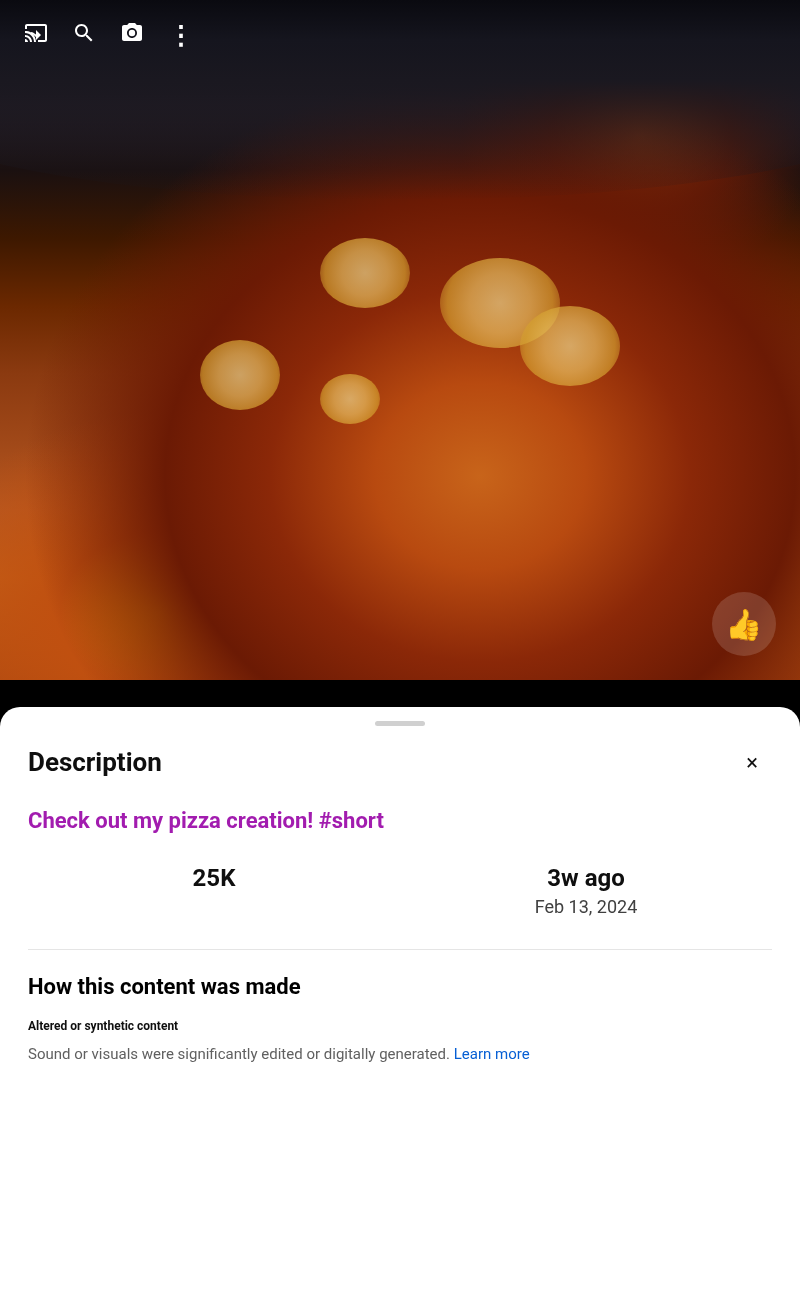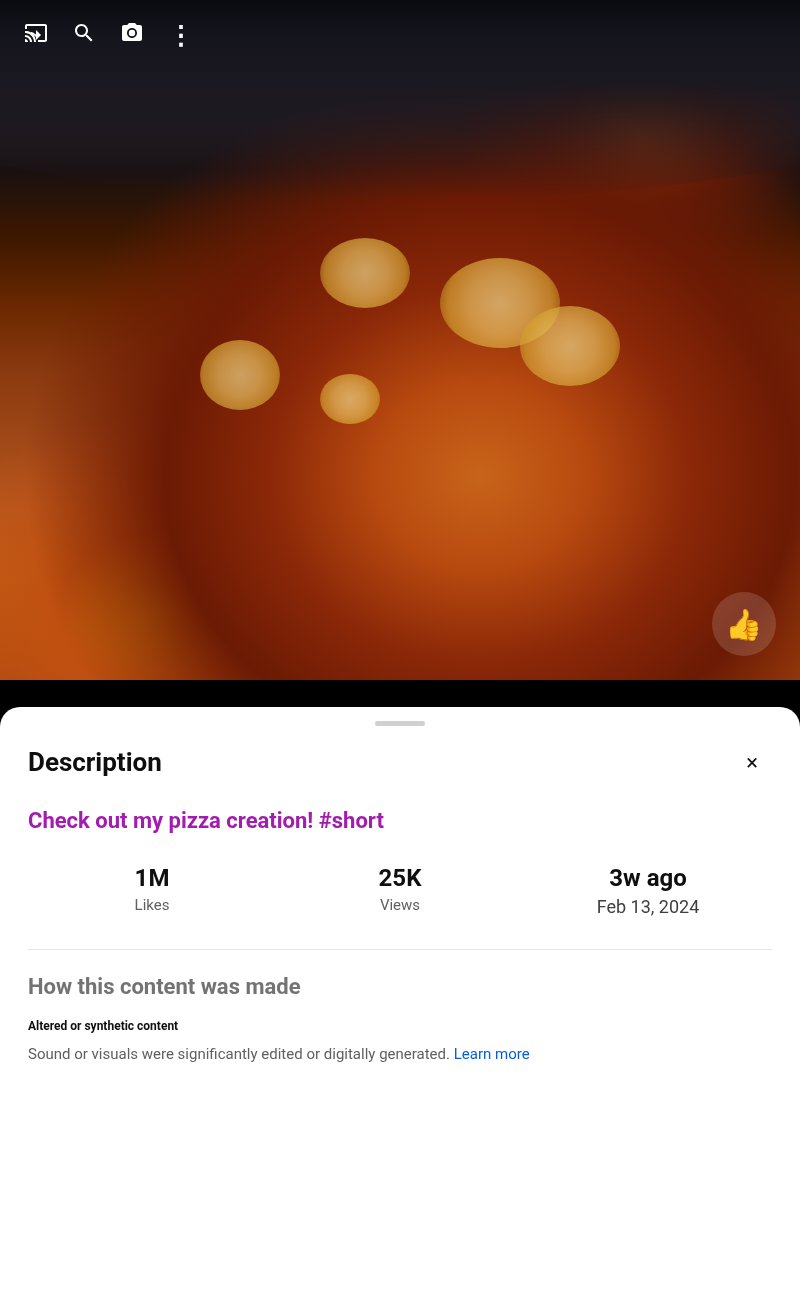--- a/index.html
+++ b/index.html
@@ -242,21 +242,21 @@
     .section-divider {
       height: 1px;
       background: #e5e5e5;
       margin-bottom: 24px;
     }
 
     
     .content-made-title {
       font-size: 22px;
       font-weight: 700;
-      color: #737373;
+      color: #000000;
       margin-bottom: 20px;
     }
 
     .content-type-label {
       font-size: 12px;
       font-weight: 700;
       color: #0f0f0f;
       margin-bottom: 10px;
     }
 
@@ -350,26 +350,21 @@
     <span class="desc-title">Description</span>
     <div class="close-btn">
       <span>×</span>
     </div>
   </div>
 
   <div class="video-title">Check out my pizza creation! #short</div>
 
   <div class="stats-row">
     <div class="stat-item">
-      <span class="stat-value">1M</span>
-      <span class="stat-label">Likes</span>
-    </div>
-    <div class="stat-item">
       <span class="stat-value">25K</span>
-      <span class="stat-label">Views</span>
     </div>
     <div class="stat-item">
       <span class="stat-value">3w ago</span>
       <span class="stat-date">Feb 13, 2024</span>
     </div>
   </div>
 
   <div class="section-divider"></div>
 
   <div class="content-made-title">How this content was made</div>

